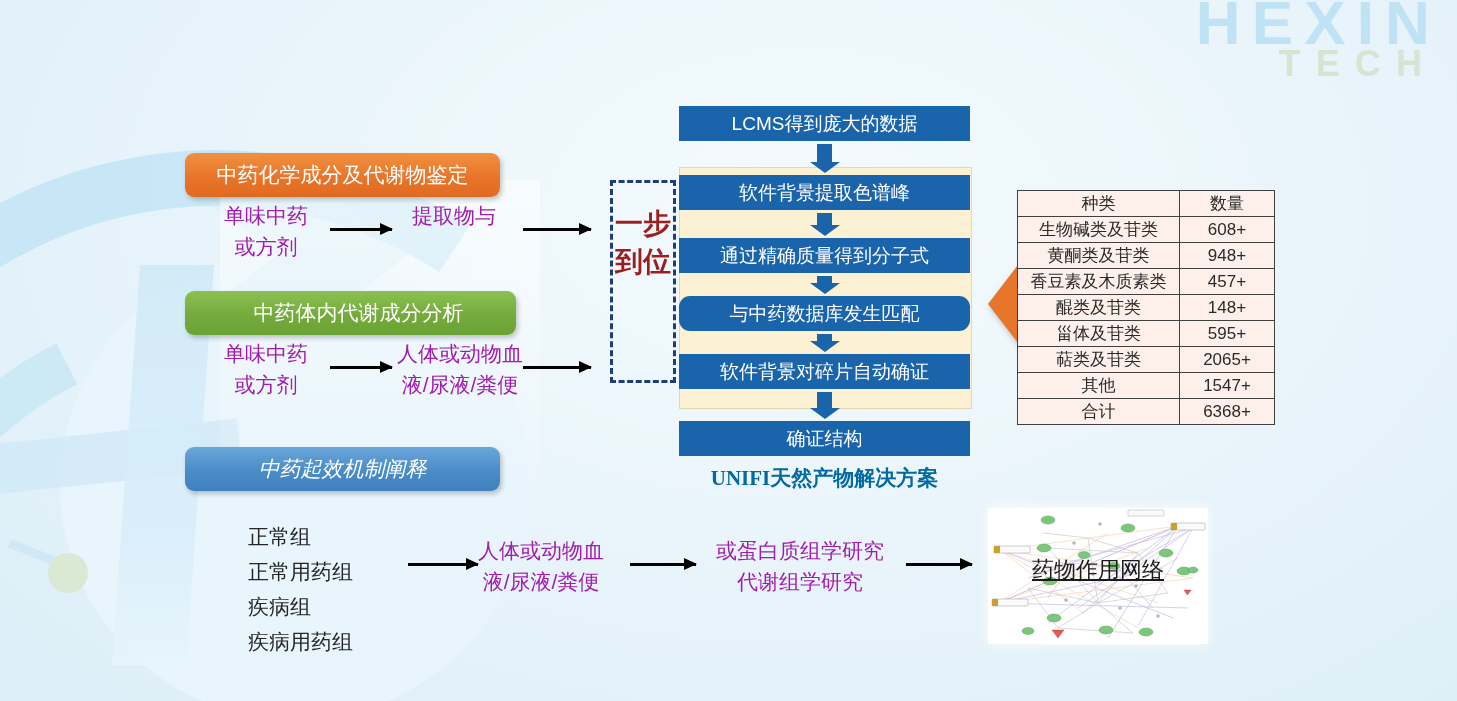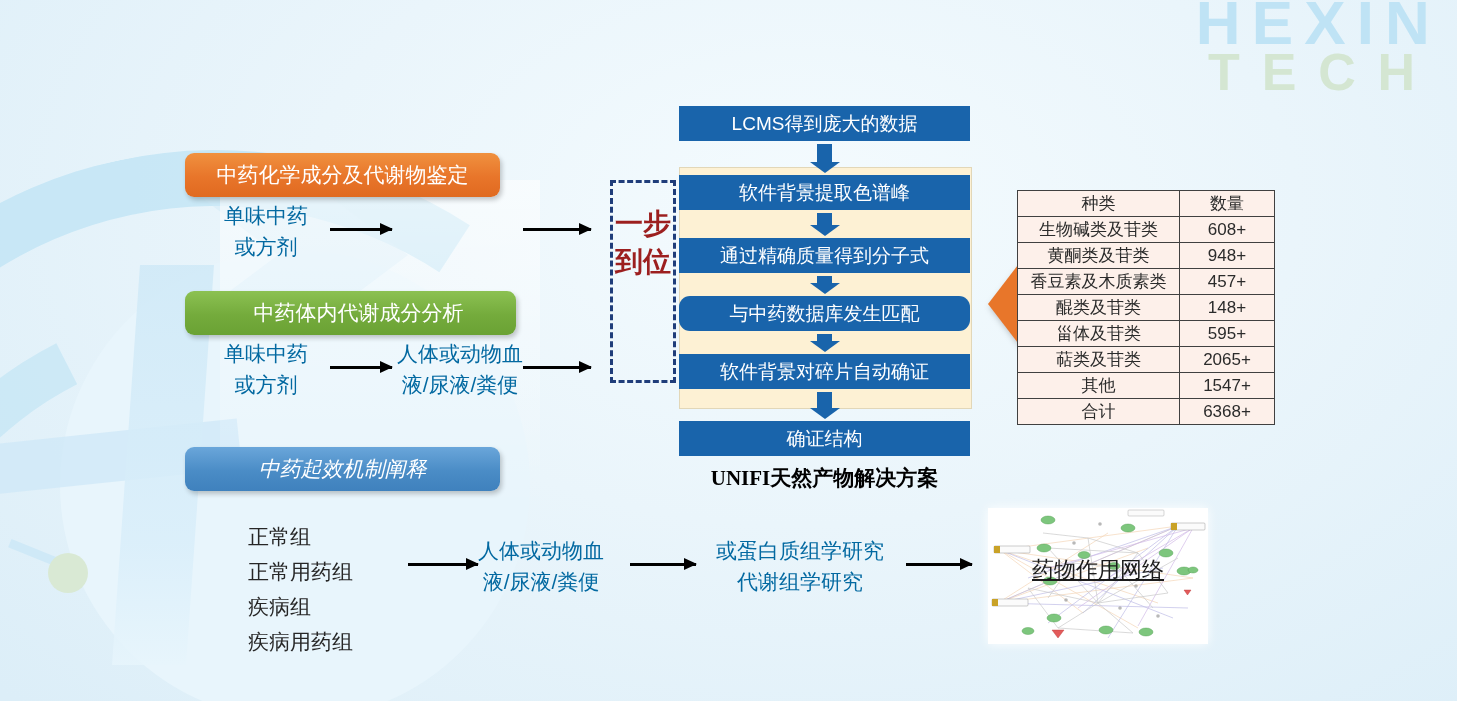--- a/index.html
+++ b/index.html
@@ -7,21 +7,21 @@
     width:1457px;height:701px;overflow:hidden;position:relative;
     font-family:"Liberation Sans","DejaVu Sans",sans-serif;
     background:
       radial-gradient(ellipse 1100px 700px at 55% 30%, #f4fbfe 0%, #eaf5fb 45%, #dceef8 100%);
   }
 
   
   .bg-layer{position:absolute;inset:0;overflow:hidden;pointer-events:none;}
   .wm{position:absolute;font-weight:bold;letter-spacing:.18em;line-height:1;}
   .wm-hexin{right:16px;top:-8px;font-size:62px;color:#bfe3f5;}
-  .wm-tech{right:20px;top:46px;font-size:52px;color:#d4e6d2;letter-spacing:.42em;text-align:center;}
+  .wm-tech{right:20px;top:46px;font-size:36px;color:#d4e6d2;letter-spacing:.42em;text-align:center;}
 
   .arc{position:absolute;border-radius:50%;border-style:solid;border-color:transparent;}
   .arc1{left:-250px;top:150px;width:820px;height:820px;border-width:56px;
         border-left-color:#bfe4f5;border-top-color:#bfe4f5;transform:rotate(-12deg);opacity:.75;}
   .arc2{left:-160px;top:300px;width:700px;height:700px;border-width:46px;
         border-bottom-color:#bfe4f5;border-left-color:#bfe4f5;transform:rotate(18deg);opacity:.6;}
   .blob1{position:absolute;left:60px;top:250px;width:470px;height:470px;border-radius:50%;
          background:#e8f5fc;}
   .stem{position:absolute;left:126px;top:265px;width:74px;height:400px;
         background:linear-gradient(180deg,#cfe9f7 0%, #d9eefa 70%, #e7f5fc 100%);
@@ -41,21 +41,21 @@
               background:linear-gradient(180deg,rgba(255,255,255,.55),rgba(255,255,255,0));}
 
   
   .pill{position:absolute;border-radius:9px;color:#fff;text-align:center;
         font-size:21px;line-height:44px;height:44px;width:315px;left:185px;
         box-shadow:2px 3px 5px rgba(0,0,0,.22);white-space:nowrap;margin-top:28px;}
   .pill-orange{top:125px;background:linear-gradient(180deg,#f0913f 0%,#e8752a 55%,#e06a20 100%);}
   .pill-green{top:263px;background:linear-gradient(180deg,#8cc152 0%,#74ab3c 55%,#6aa234 100%);padding-left:16px;}
   .pill-blue{top:419px;background:linear-gradient(180deg,#6aa6da 0%,#4a8cc6 55%,#3f81bd 100%);font-style:italic;}
 
-  .flowtext{position:absolute;font-size:21px;color:#0369a1;line-height:31px;text-align:center;
+  .flowtext{position:absolute;font-size:21px;color:#a21caf;line-height:31px;text-align:center;
             white-space:nowrap;}
   .r1a{left:196px;top:200px;width:140px;}
   .r1b{left:384px;top:200px;width:140px;}
   .r2a{left:196px;top:338px;width:140px;}
   .r2b{left:380px;top:338px;width:160px;}
 
   .arrow{position:absolute;height:2.5px;background:#000;}
   .arrow::after{content:"";position:absolute;right:-1px;top:-5.5px;
                 border-left:13px solid #000;border-top:6.5px solid transparent;
                 border-bottom:6.5px solid transparent;}
@@ -93,21 +93,21 @@
                  border-top:11px solid #1964ab;border-left:15px solid transparent;
                  border-right:15px solid transparent;}
   .d0{top:144px;height:18px;}
   .d1{top:213px;height:12px;}
   .d2{top:276px;height:7px;}
   .d3{top:334px;height:7px;}
   .d4{top:392px;height:16px;}
 
   .unifi{position:absolute;left:679px;top:464px;width:291px;text-align:center;
          font-family:"Liberation Serif","DejaVu Serif",serif;font-weight:bold;
-         font-size:21px;color:#000000;white-space:nowrap;}
+         font-size:21px;color:#0369a1;white-space:nowrap;}
 
   
   .tri{position:absolute;left:988px;top:252px;width:0;height:0;
        border-top:52px solid transparent;border-bottom:52px solid transparent;
        border-right:40px solid #e8762a;
        filter:drop-shadow(2px 3px 3px rgba(0,0,0,.25));}
 
   
   .tbl{position:absolute;left:1017px;top:190px;width:258px;border-collapse:collapse;
        font-size:17px;color:#2b2b2b;background:#fdf0ea;}
@@ -152,20 +152,21 @@
 <div class="pill pill-orange">中药化学成分及代谢物鉴定</div>
 <div class="pill pill-green">中药体内代谢成分分析</div>
 <div class="pill pill-blue">中药起效机制阐释</div>
 
 <div class="flowtext r1a">
   <div>单味中药</div>
   <div>或方剂</div>
 </div>
 <div class="arrow a1"></div>
 <div class="flowtext r1b">
+  <div>提取物与</div>
 </div>
 <div class="arrow a3"></div>
 
 <div class="flowtext r2a">
   <div>单味中药</div>
   <div>或方剂</div>
 </div>
 <div class="arrow a2"></div>
 <div class="flowtext r2b">
   <div>人体或动物血</div>

